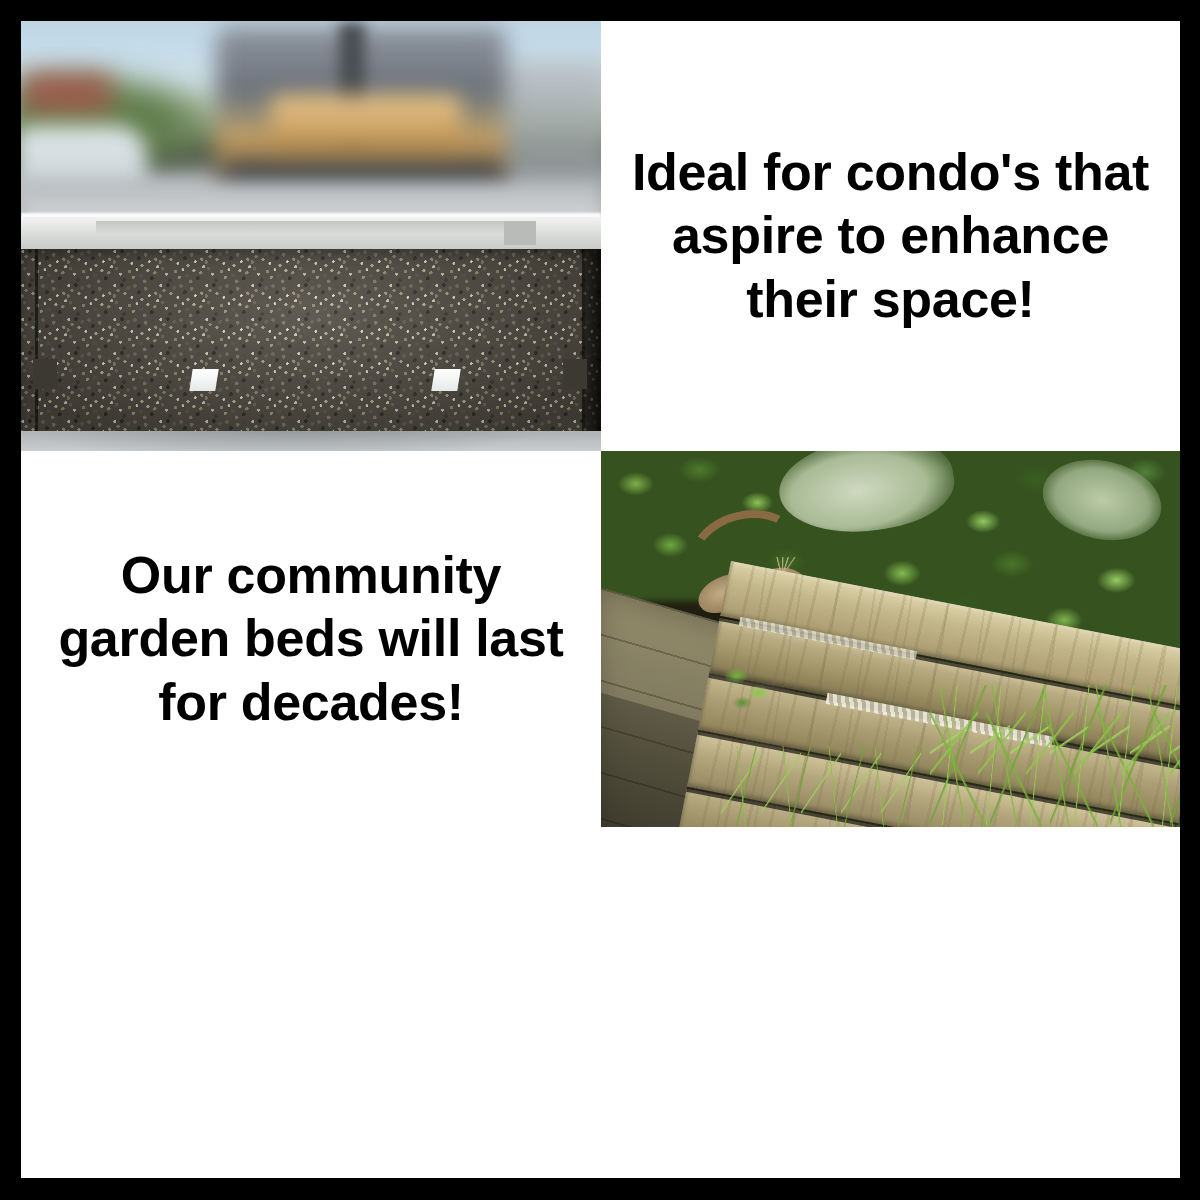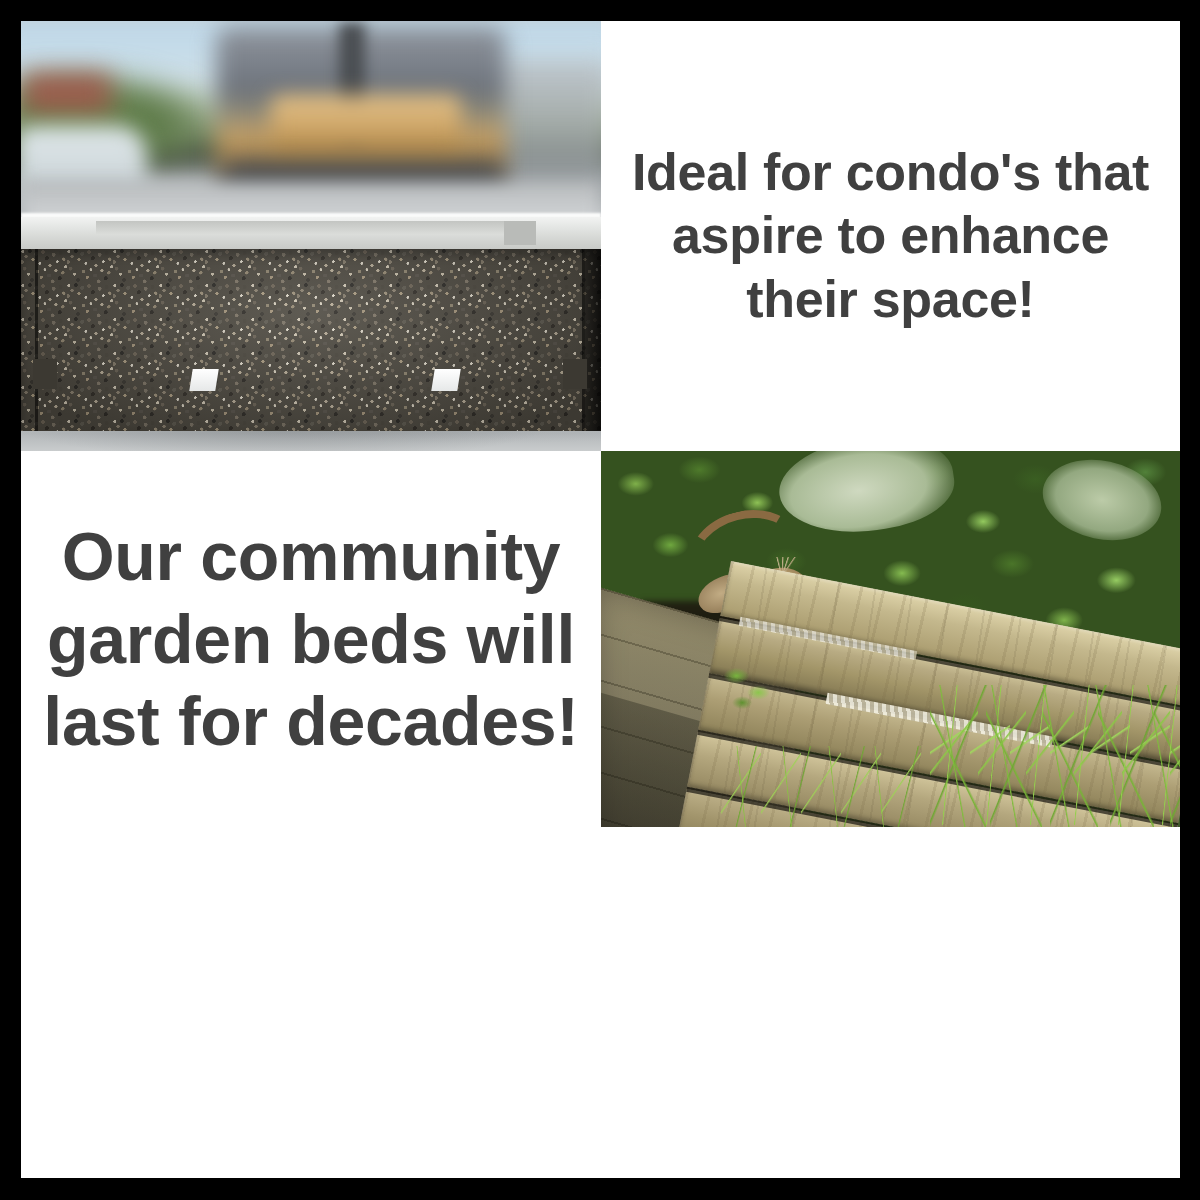--- a/index.html
+++ b/index.html
@@ -74,29 +74,29 @@
   .text-cell {
     background: #ffffff;
     display: flex;
     align-items: center;
     justify-content: center;
     padding: 10px 18px;
     box-sizing: border-box;
   }
   .text-cell p {
     margin: 0;
-    color: #404040;
+    color: #000000;
     font-family: "Liberation Sans", sans-serif;
     font-weight: bold;
     font-size: 52px;
     line-height: 1.22;
     text-align: center;
     letter-spacing: -0.3px;
   }
-  .text-cell.bottom-left p { font-size: 68px; }
+  .text-cell.bottom-left p { font-size: 52px; }
 
   
   .photo-planter { background: #c9cdd0; }
 
   .pl-bg {
     position: absolute; left: 0; top: 0; right: 0; height: 205px;
     background:
       linear-gradient(180deg,
         #bcd4e4 0%,
         #c5dcea 16%,

